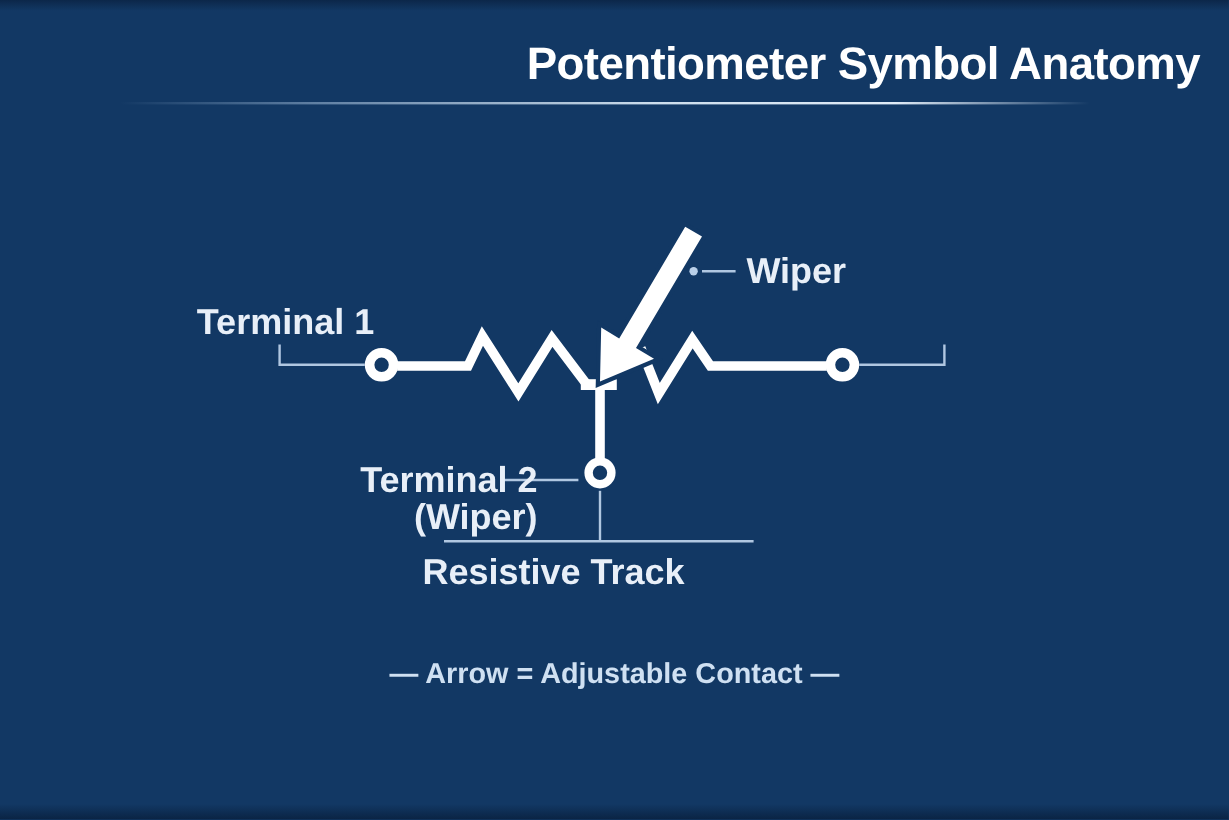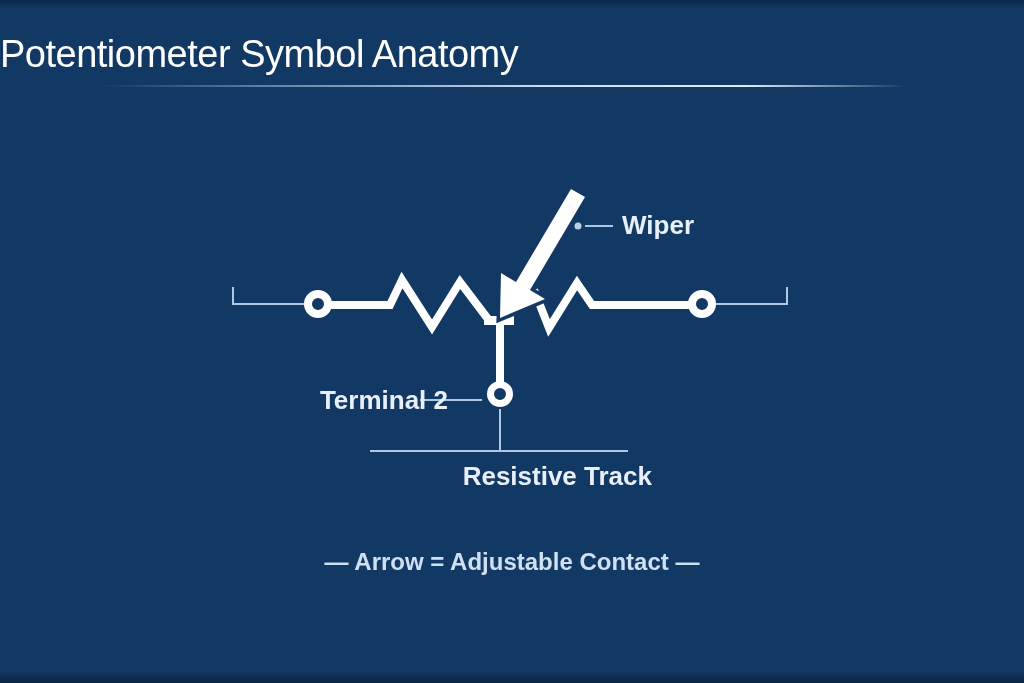--- a/index.html
+++ b/index.html
@@ -23,46 +23,46 @@
   .vignette-top, .vignette-bottom {
     position: absolute; left: 0; width: 1024px; pointer-events: none; z-index: 5;
   }
   .vignette-top { top: 0; height: 9px;
     background: linear-gradient(to bottom, rgba(4,18,40,.45), rgba(4,18,40,0)); }
   .vignette-bottom { bottom: 0; height: 13px;
     background: linear-gradient(to top, rgba(4,18,40,.55), rgba(4,18,40,0)); }
 
   .title {
     position: absolute; top: 33px; left: 0; width: 1000px;
-    text-align: left;
+    text-align: right;
     color: var(--title-text);
-    font-size: 38px; font-weight: 400; letter-spacing: -0.5px;
+    font-size: 38px; font-weight: 700; letter-spacing: -0.5px;
   }
   .separator {
     position: absolute; top: 85px; left: 100px; width: 808px; height: 2px;
     background: linear-gradient(to right,
       rgba(190,215,240,0) 0%,
       rgba(190,215,240,.45) 20%,
       rgba(225,240,252,.9) 55%,
       rgba(235,245,255,.95) 80%,
       rgba(200,225,245,0) 100%);
   }
 
   .label {
     position: absolute;
     color: var(--label-text);
-    font-size: 26px; font-weight: 600;
+    font-size: 30px; font-weight: 600;
     white-space: nowrap;
   }
   .label-terminal1 { left: 164px; top: 252px; }
   .label-terminal3 { left: 738px; top: 253px; }
   .label-wiper     { left: 622px; top: 210px; }
   .label-terminal2 { left: 248px; top: 385px; width: 200px; text-align: right;
                      line-height: 31px; white-space: normal; }
-  .label-track     { left: 352px; top: 461px; width: 300px; text-align: right; }
+  .label-track     { left: 352px; top: 461px; width: 300px; text-align: left; }
 
   .footnote {
     position: absolute; top: 548px; left: 0; width: 1024px;
     text-align: center;
     color: var(--footnote-text);
     font-size: 24px; font-weight: 600;
   }
 
   svg.diagram { position: absolute; inset: 0; }
   .leader { stroke: var(--leader-line); stroke-width: 2; fill: none; opacity: .95; }
@@ -99,26 +99,28 @@
       <polyline class="wire" points="534,290 549,328 577,283 592,305 689,305"></polyline>
       <circle class="node" cx="318" cy="304" r="10" stroke-width="8"></circle>
       <circle class="node" cx="702" cy="304" r="10" stroke-width="8"></circle>
       <rect class="contact-bar" x="484" y="316" width="30" height="9"></rect>
       <line class="wire" x1="500" y1="322" x2="500" y2="384"></line>
       <circle class="node" cx="500" cy="394" r="9.5" stroke-width="7"></circle>
       <path class="arrow" d="M571,189 L516,282 L501,273 L500,318 L545,299 L530,290 L585,197 Z"></path>
     </g>
   </svg>
 
+  <div class="label label-terminal1">Terminal 1</div>
 
 
   <div class="label label-wiper">Wiper</div>
 
   <div class="label label-terminal2">
     <div>Terminal 2</div>
+    <div>(Wiper)</div>
   </div>
 
   <div class="label label-track">Resistive Track</div>
 
   <div class="footnote">— Arrow = Adjustable Contact —</div>
 
   <div class="vignette-top"></div>
   <div class="vignette-bottom"></div>
 </div>
 

